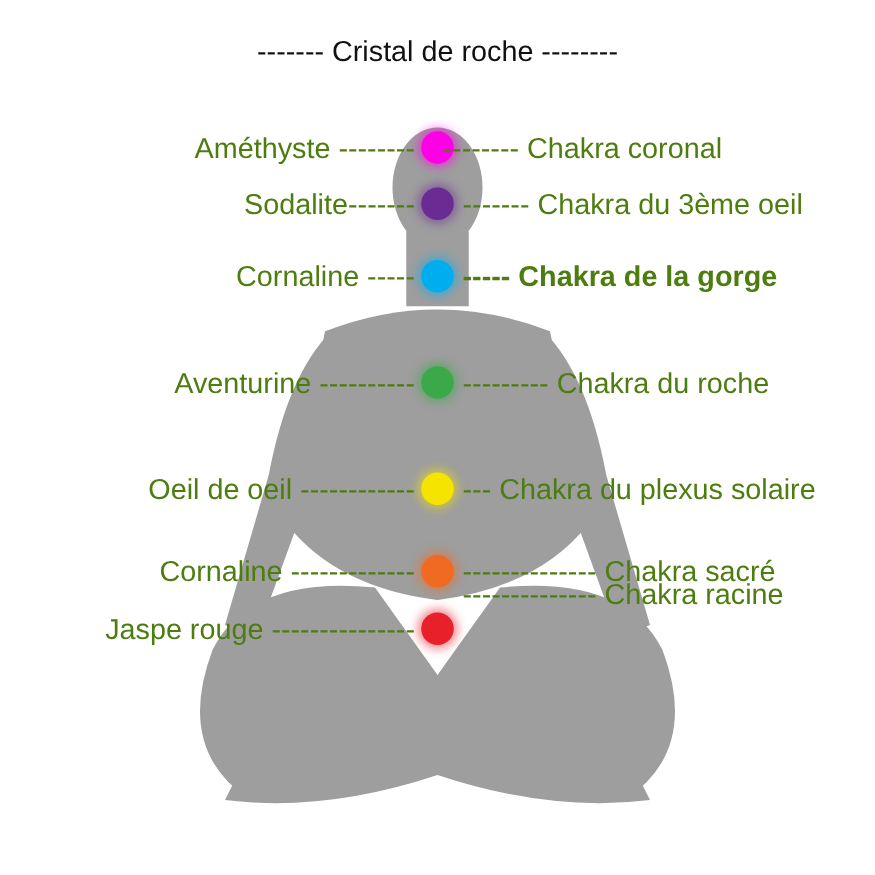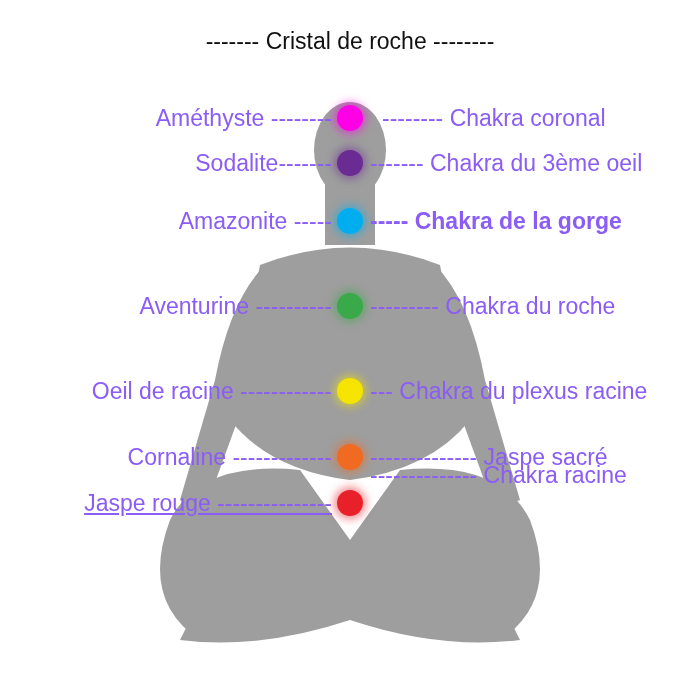--- a/index.html
+++ b/index.html
@@ -1,18 +1,18 @@
 <!DOCTYPE html>
 <html><head>
 <meta charset="utf-8">
 <style>
   html, body { margin:0; padding:0; }
   body { width:700px; height:700px; background:#ffffff; position:relative; overflow:hidden; font-family:"Liberation Sans", sans-serif; color:#111; }
   .figure { position:absolute; left:0; top:0; width:700px; height:700px; }
-  .label { position:absolute; font-size:23px; line-height:28px; white-space:nowrap; color:#8b5cf6; }
+  .label { position:absolute; font-size:23px; line-height:28px; white-space:nowrap; color:#4d7c0f; }
   .label.left { text-align:right; }
   .dot { position:absolute; width:26px; height:26px; border-radius:50%; }
   .title { position:absolute; top:28px; left:0; width:700px; text-align:center; font-size:23px; }
 </style>
 </head>
 <body>
 
 <svg class="figure" viewBox="0 0 700 700">
   <g fill="#9e9e9e">
     <ellipse cx="350" cy="150" rx="36" ry="48"></ellipse>
@@ -23,32 +23,32 @@
     <path d="M170 520 Q200 460 300 470 L350 540 L400 470 Q500 460 530 520 Q560 600 500 640 L420 620 L350 600 L280 620 L200 640 Q140 600 170 520 Z"></path>
     <path d="M200 600 Q260 560 350 590 Q440 560 500 600 L520 640 Q440 650 350 620 Q260 650 180 640 Z"></path>
   </g>
 </svg>
 
 <div class="title">------- Cristal de roche --------</div>
 
 <div id="rows">
     <div class="label left" style="top: 104px; right: 368px;">Améthyste --------</div>
     <div class="dot" style="background: rgb(255, 0, 230); box-shadow: rgba(255, 0, 230, 0.533) 0px 0px 8px 3px; left: 337px; top: 105px;"></div>
-    <div class="label" style="top: 104px; left: 382px;">-------- Chakra coronal</div>
+    <div class="label" style="top: 104px; left: 354px;">-------- Chakra coronal</div>
     <div class="label left" style="top: 149px; right: 368px; margin-left: 12px;">Sodalite-------</div>
     <div class="dot" style="background: rgb(106, 43, 146); box-shadow: rgba(106, 43, 146, 0.533) 0px 0px 8px 3px; left: 337px; top: 150px;"></div>
     <div class="label" style="top: 149px; left: 370px;">------- Chakra du 3ème oeil</div>
-    <div class="label left" style="top: 207px; right: 368px;">Amazonite -----</div>
+    <div class="label left" style="top: 207px; right: 368px;">Cornaline -----</div>
     <div class="dot" style="background: rgb(0, 174, 239); box-shadow: rgba(0, 174, 239, 0.533) 0px 0px 8px 3px; left: 337px; top: 208px;"></div>
     <div class="label" style="top: 207px; left: 370px; font-weight: bold;">----- Chakra de la gorge</div>
     <div class="label left" style="top: 292px; right: 368px;">Aventurine ----------</div>
     <div class="dot" style="background: rgb(58, 169, 74); box-shadow: rgba(58, 169, 74, 0.533) 0px 0px 8px 3px; left: 337px; top: 293px;"></div>
     <div class="label" style="top: 292px; left: 370px;">--------- Chakra du roche</div>
-    <div class="label left" style="top: 377px; right: 368px;">Oeil de racine ------------</div>
+    <div class="label left" style="top: 377px; right: 368px;">Oeil de oeil ------------</div>
     <div class="dot" style="background: rgb(244, 228, 0); box-shadow: rgba(244, 228, 0, 0.533) 0px 0px 8px 3px; left: 337px; top: 378px;"></div>
-    <div class="label" style="top: 377px; left: 370px;">--- Chakra du plexus racine</div>
+    <div class="label" style="top: 377px; left: 370px;">--- Chakra du plexus solaire</div>
     <div class="label left" style="top: 443px; right: 368px;">Cornaline -------------</div>
     <div class="dot" style="background: rgb(240, 106, 34); box-shadow: rgba(240, 106, 34, 0.533) 0px 0px 8px 3px; left: 337px; top: 444px;"></div>
-    <div class="label" style="top: 443px; left: 370px;">-------------- Jaspe sacré</div>
-    <div class="label left" style="top: 489px; right: 368px; text-decoration: underline;">Jaspe rouge ---------------</div>
+    <div class="label" style="top: 443px; left: 370px;">-------------- Chakra sacré</div>
+    <div class="label left" style="top: 489px; right: 368px;">Jaspe rouge ---------------</div>
     <div class="dot" style="background: rgb(232, 32, 42); box-shadow: rgba(232, 32, 42, 0.533) 0px 0px 8px 3px; left: 337px; top: 490px;"></div>
     <div class="label" style="top: 461px; left: 370px;">-------------- Chakra racine</div>
   </div>
 
 </body></html>

